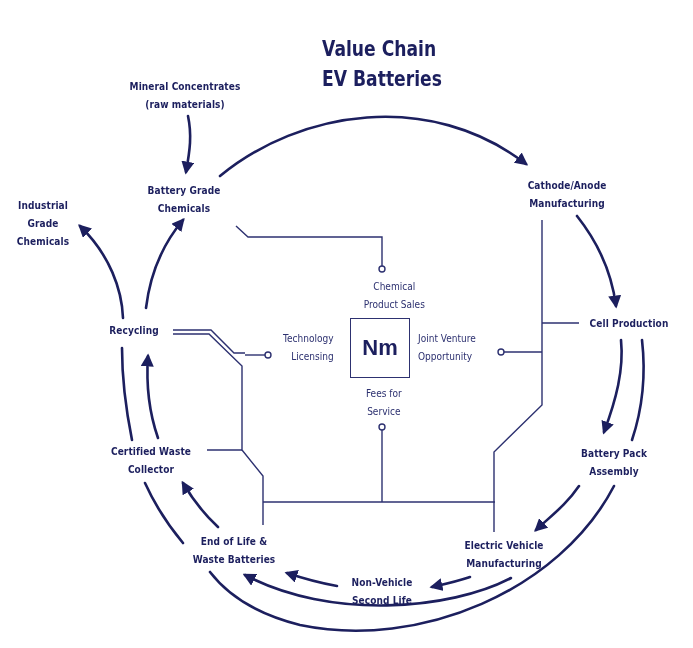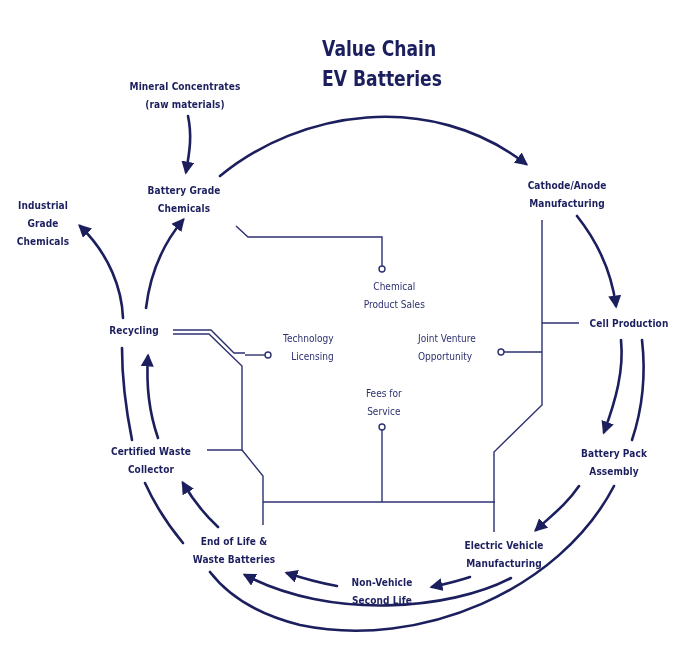--- a/index.html
+++ b/index.html
@@ -168,20 +168,23 @@
     <span>Waste Batteries</span>
   </div>
   <div class="lbl" style="left:151px;top:443px;">
     <span>Certified Waste</span>
     <span>Collector</span>
   </div>
   <div class="lbl" style="left:134px;top:322px;">
     <span>Recycling</span>
   </div>
 
+  <div class="nm-box">
+    <span>Nm</span>
+  </div>
 
   <div class="service" style="left:357px;top:278px;text-align:center;transform-origin:50% 0;">
     <span>Chemical</span>
     <span>Product Sales</span>
   </div>
   <div class="service" style="left:272px;top:330px;text-align:right;transform-origin:100% 0;">
     <span>Technology</span>
     <span>Licensing</span>
   </div>
   <div class="service" style="left:418px;top:330px;text-align:left;transform-origin:0 0;">

